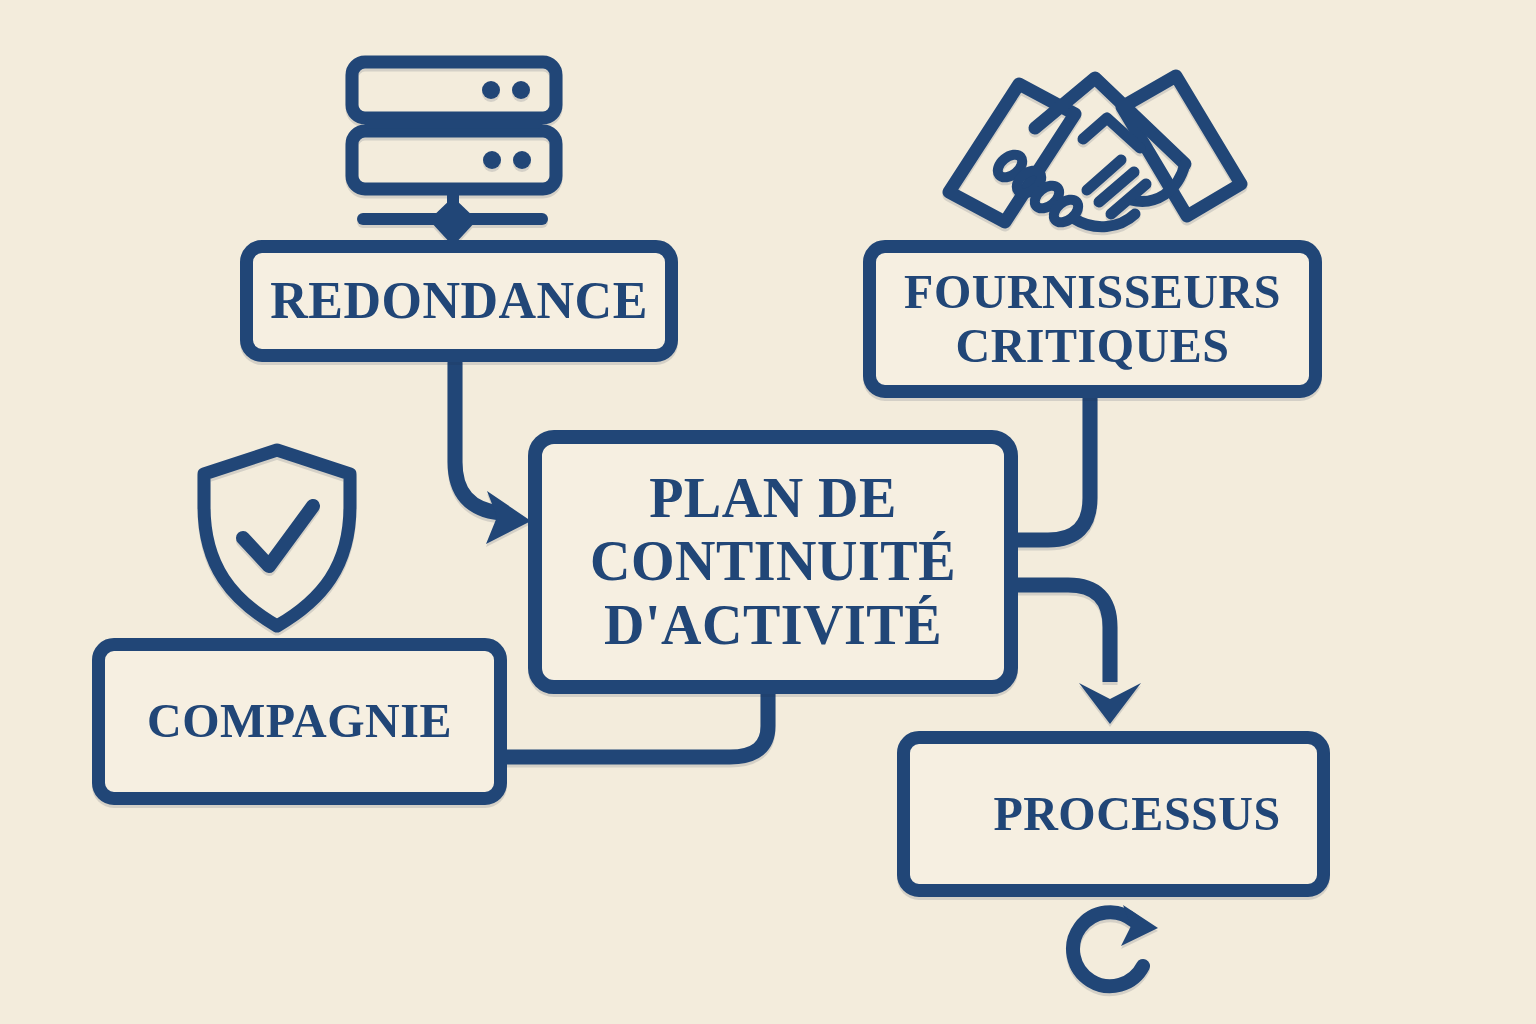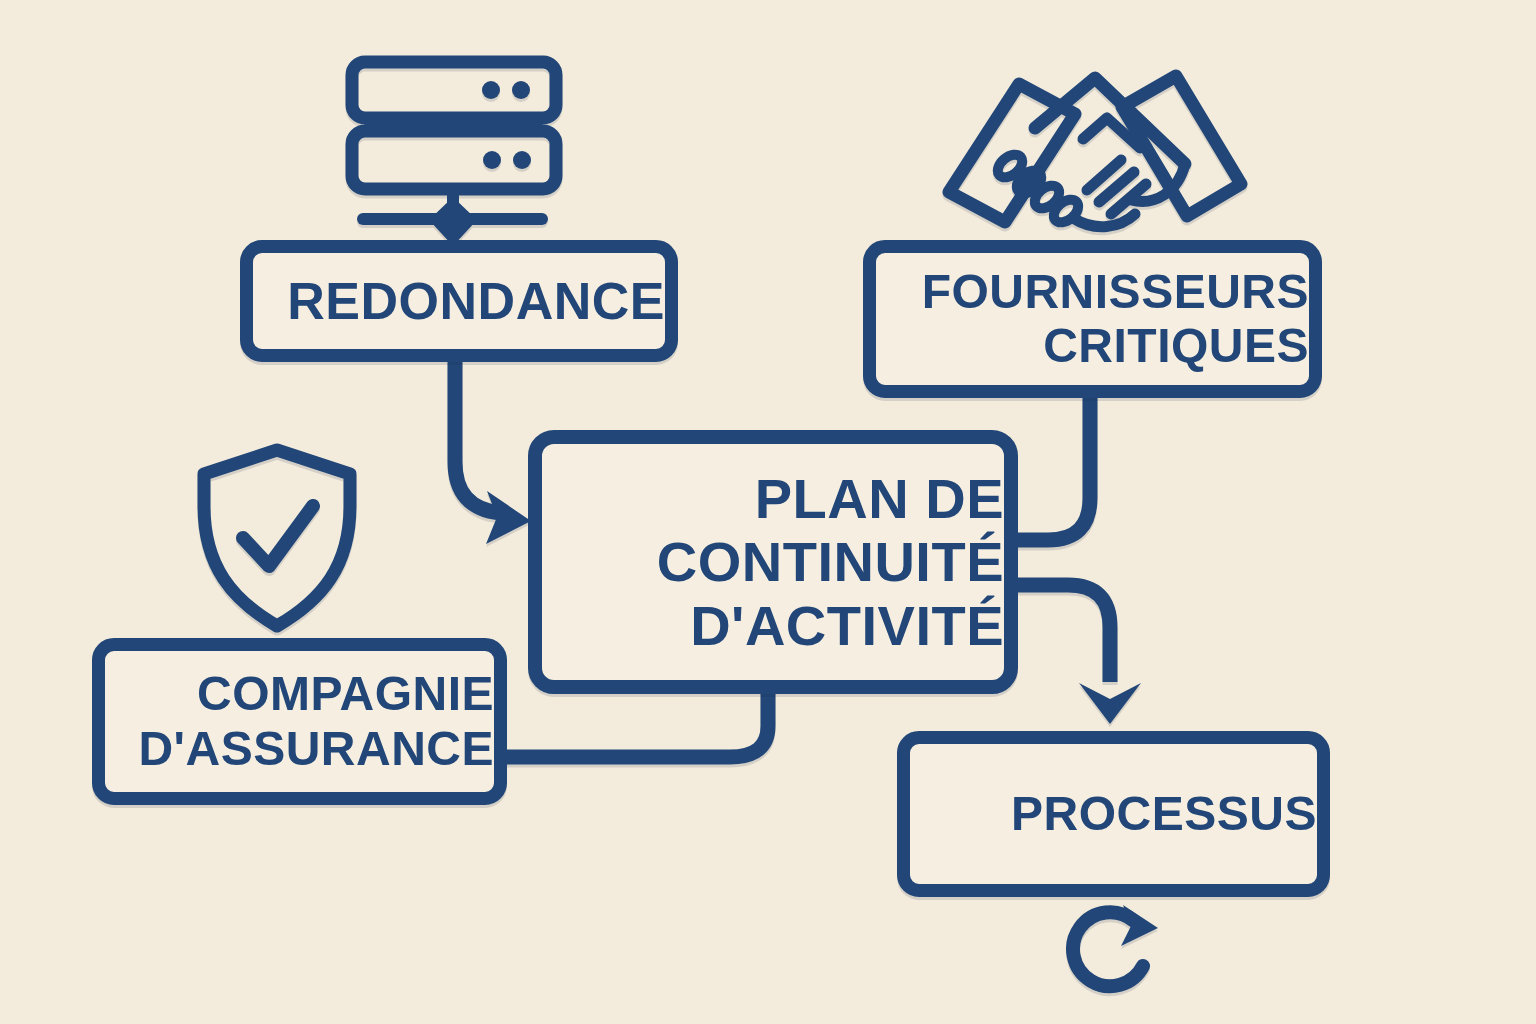--- a/index.html
+++ b/index.html
@@ -14,23 +14,24 @@
     font-family:"Liberation Sans","DejaVu Sans",sans-serif;
   }
   svg.layer{position:absolute;left:0;top:0;width:1536px;height:1024px;
     filter:drop-shadow(0px 3px 0px rgba(31,42,73,0.14));}
   .stroke{fill:none;stroke:var(--ink);stroke-linejoin:round;}
   .fill{fill:var(--ink);stroke:none;}
   .node{
     position:absolute;box-sizing:border-box;
     border:13px solid var(--ink);border-radius:22px;
     background:var(--boxfill);color:var(--ink);
-    display:flex;flex-direction:column;align-items:flex-end;justify-content:center;
+    display:flex;flex-direction:column;align-items:center;justify-content:center;
     text-align:center;font-weight:700;letter-spacing:0.5px;
     box-shadow:0 3px 0 rgba(31,42,73,0.14);
+    font-family:Liberation Serif, serif;
   }
   .node span{display:block;line-height:1.13;white-space:nowrap;}
   .node-redondance {left:240px;top:240px;width:438px;height:122px;font-size:52px;}
   .node-fournisseurs{left:863px;top:240px;width:459px;height:158px;font-size:48px;}
   .node-plan       {left:528px;top:430px;width:490px;height:264px;font-size:56px;border-width:14px;border-radius:26px;}
   .node-assurance  {left:92px; top:638px;width:415px;height:167px;font-size:48px;}
   .node-reprise    {left:897px;top:731px;width:433px;height:166px;font-size:48px;padding-left:47px;}
 </style>
 </head>
 <body>
@@ -107,20 +108,19 @@
     <span>D'ACTIVITÉ</span>
   </div>
 
   <div class="node node-fournisseurs">
     <span>FOURNISSEURS</span>
     <span>CRITIQUES</span>
   </div>
 
   <div class="node node-assurance">
     <span>COMPAGNIE</span>
-    <span>D'ASSURANCE</span>
   </div>
 
   <div class="node node-reprise">
     <span>PROCESSUS</span>
   </div>
 
 </div>
 
 </body></html>

